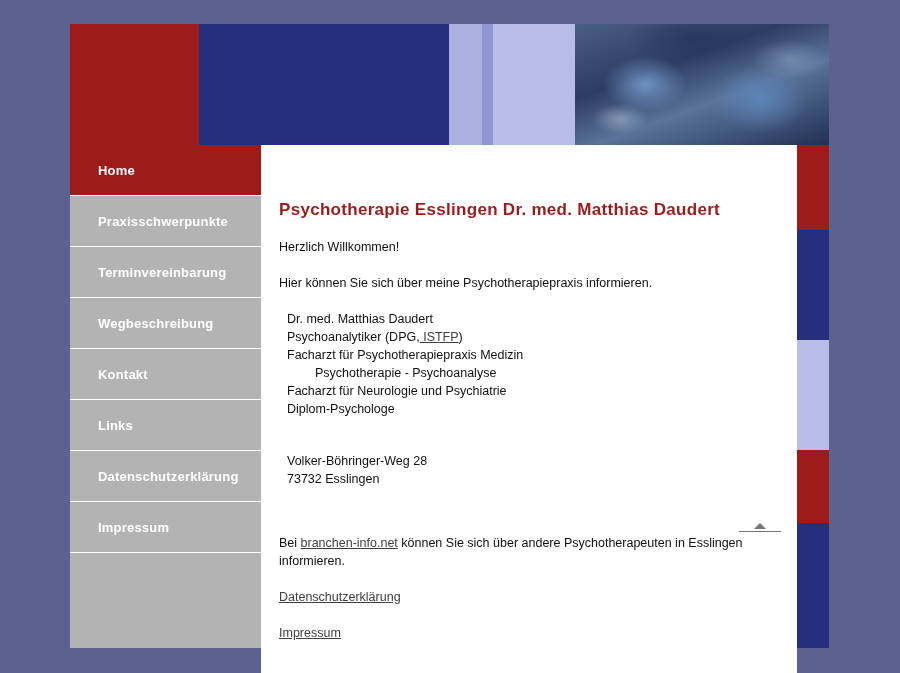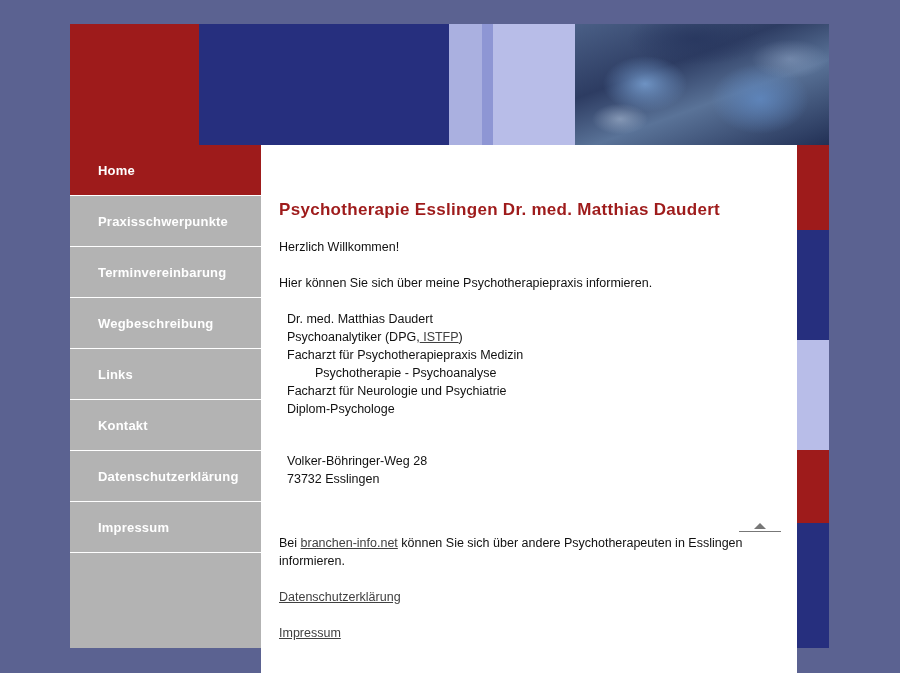--- a/index.html
+++ b/index.html
@@ -217,24 +217,24 @@
     <div class="nav-item">
       <span>Praxisschwerpunkte</span>
     </div>
     <div class="nav-item">
       <span>Terminvereinbarung</span>
     </div>
     <div class="nav-item">
       <span>Wegbeschreibung</span>
     </div>
     <div class="nav-item">
+      <span>Kontakt</span>
+    </div>
+    <div class="nav-item">
       <span>Links</span>
-    </div>
-    <div class="nav-item">
-      <span>Kontakt</span>
     </div>
     <div class="nav-item">
       <span>Datenschutzerklärung</span>
     </div>
     <div class="nav-item">
       <span>Impressum</span>
     </div>
     <div class="nav-filler"></div>
   </nav>
 

